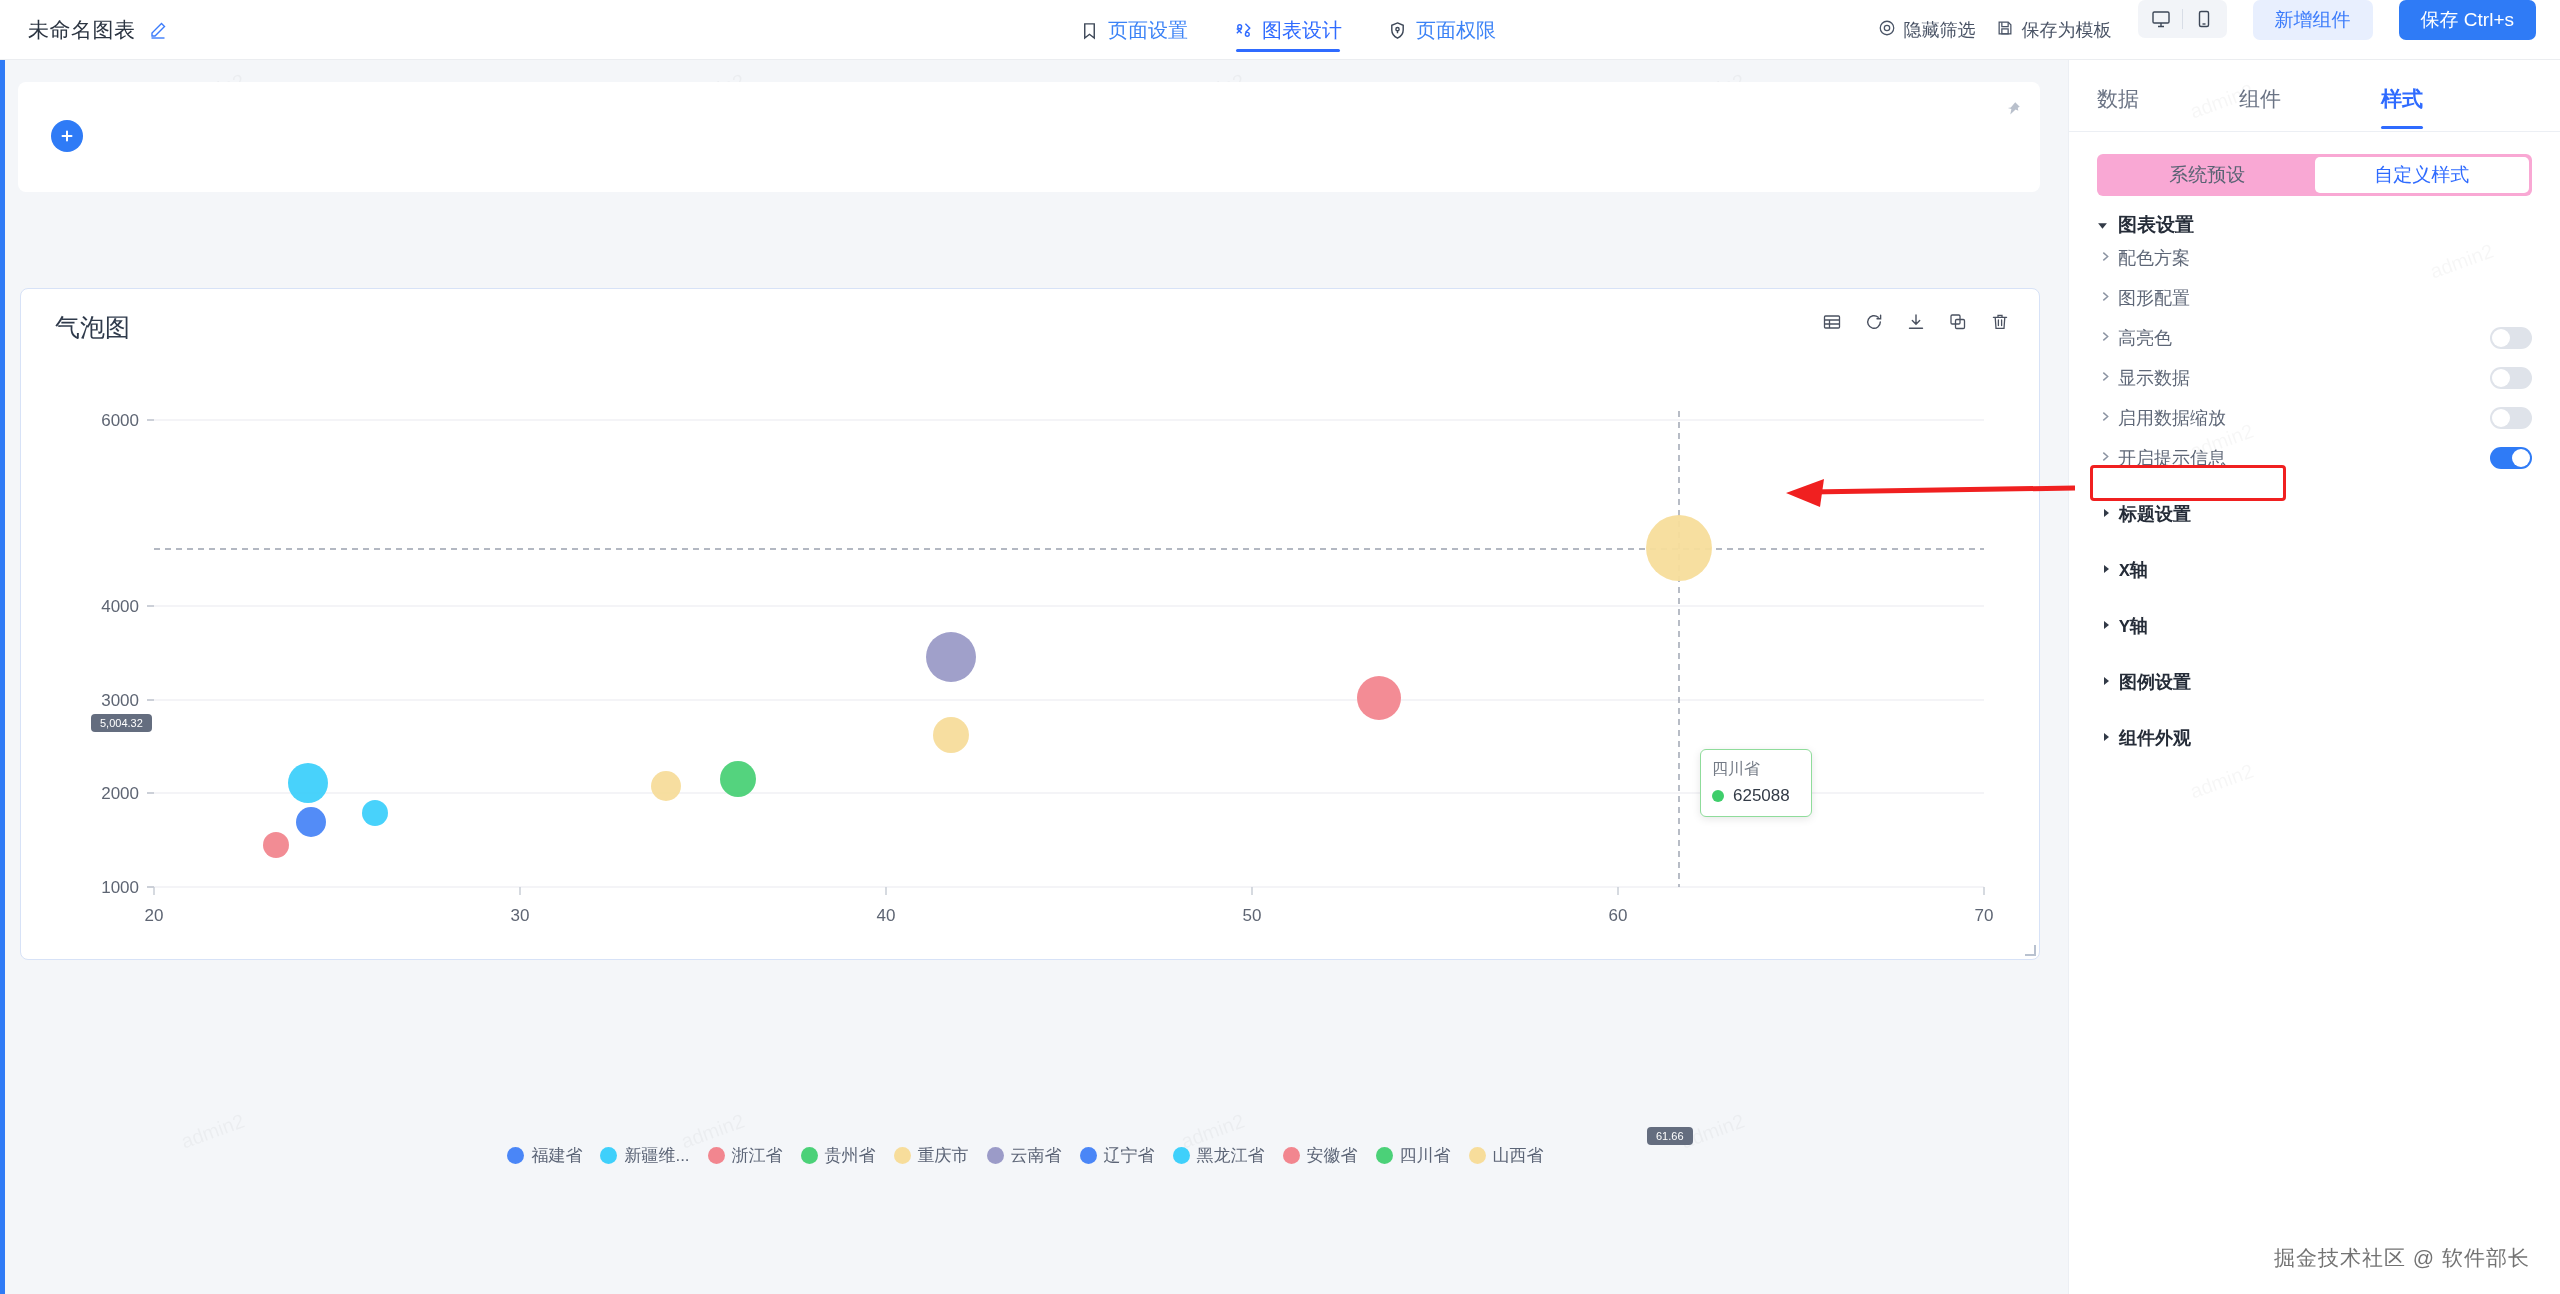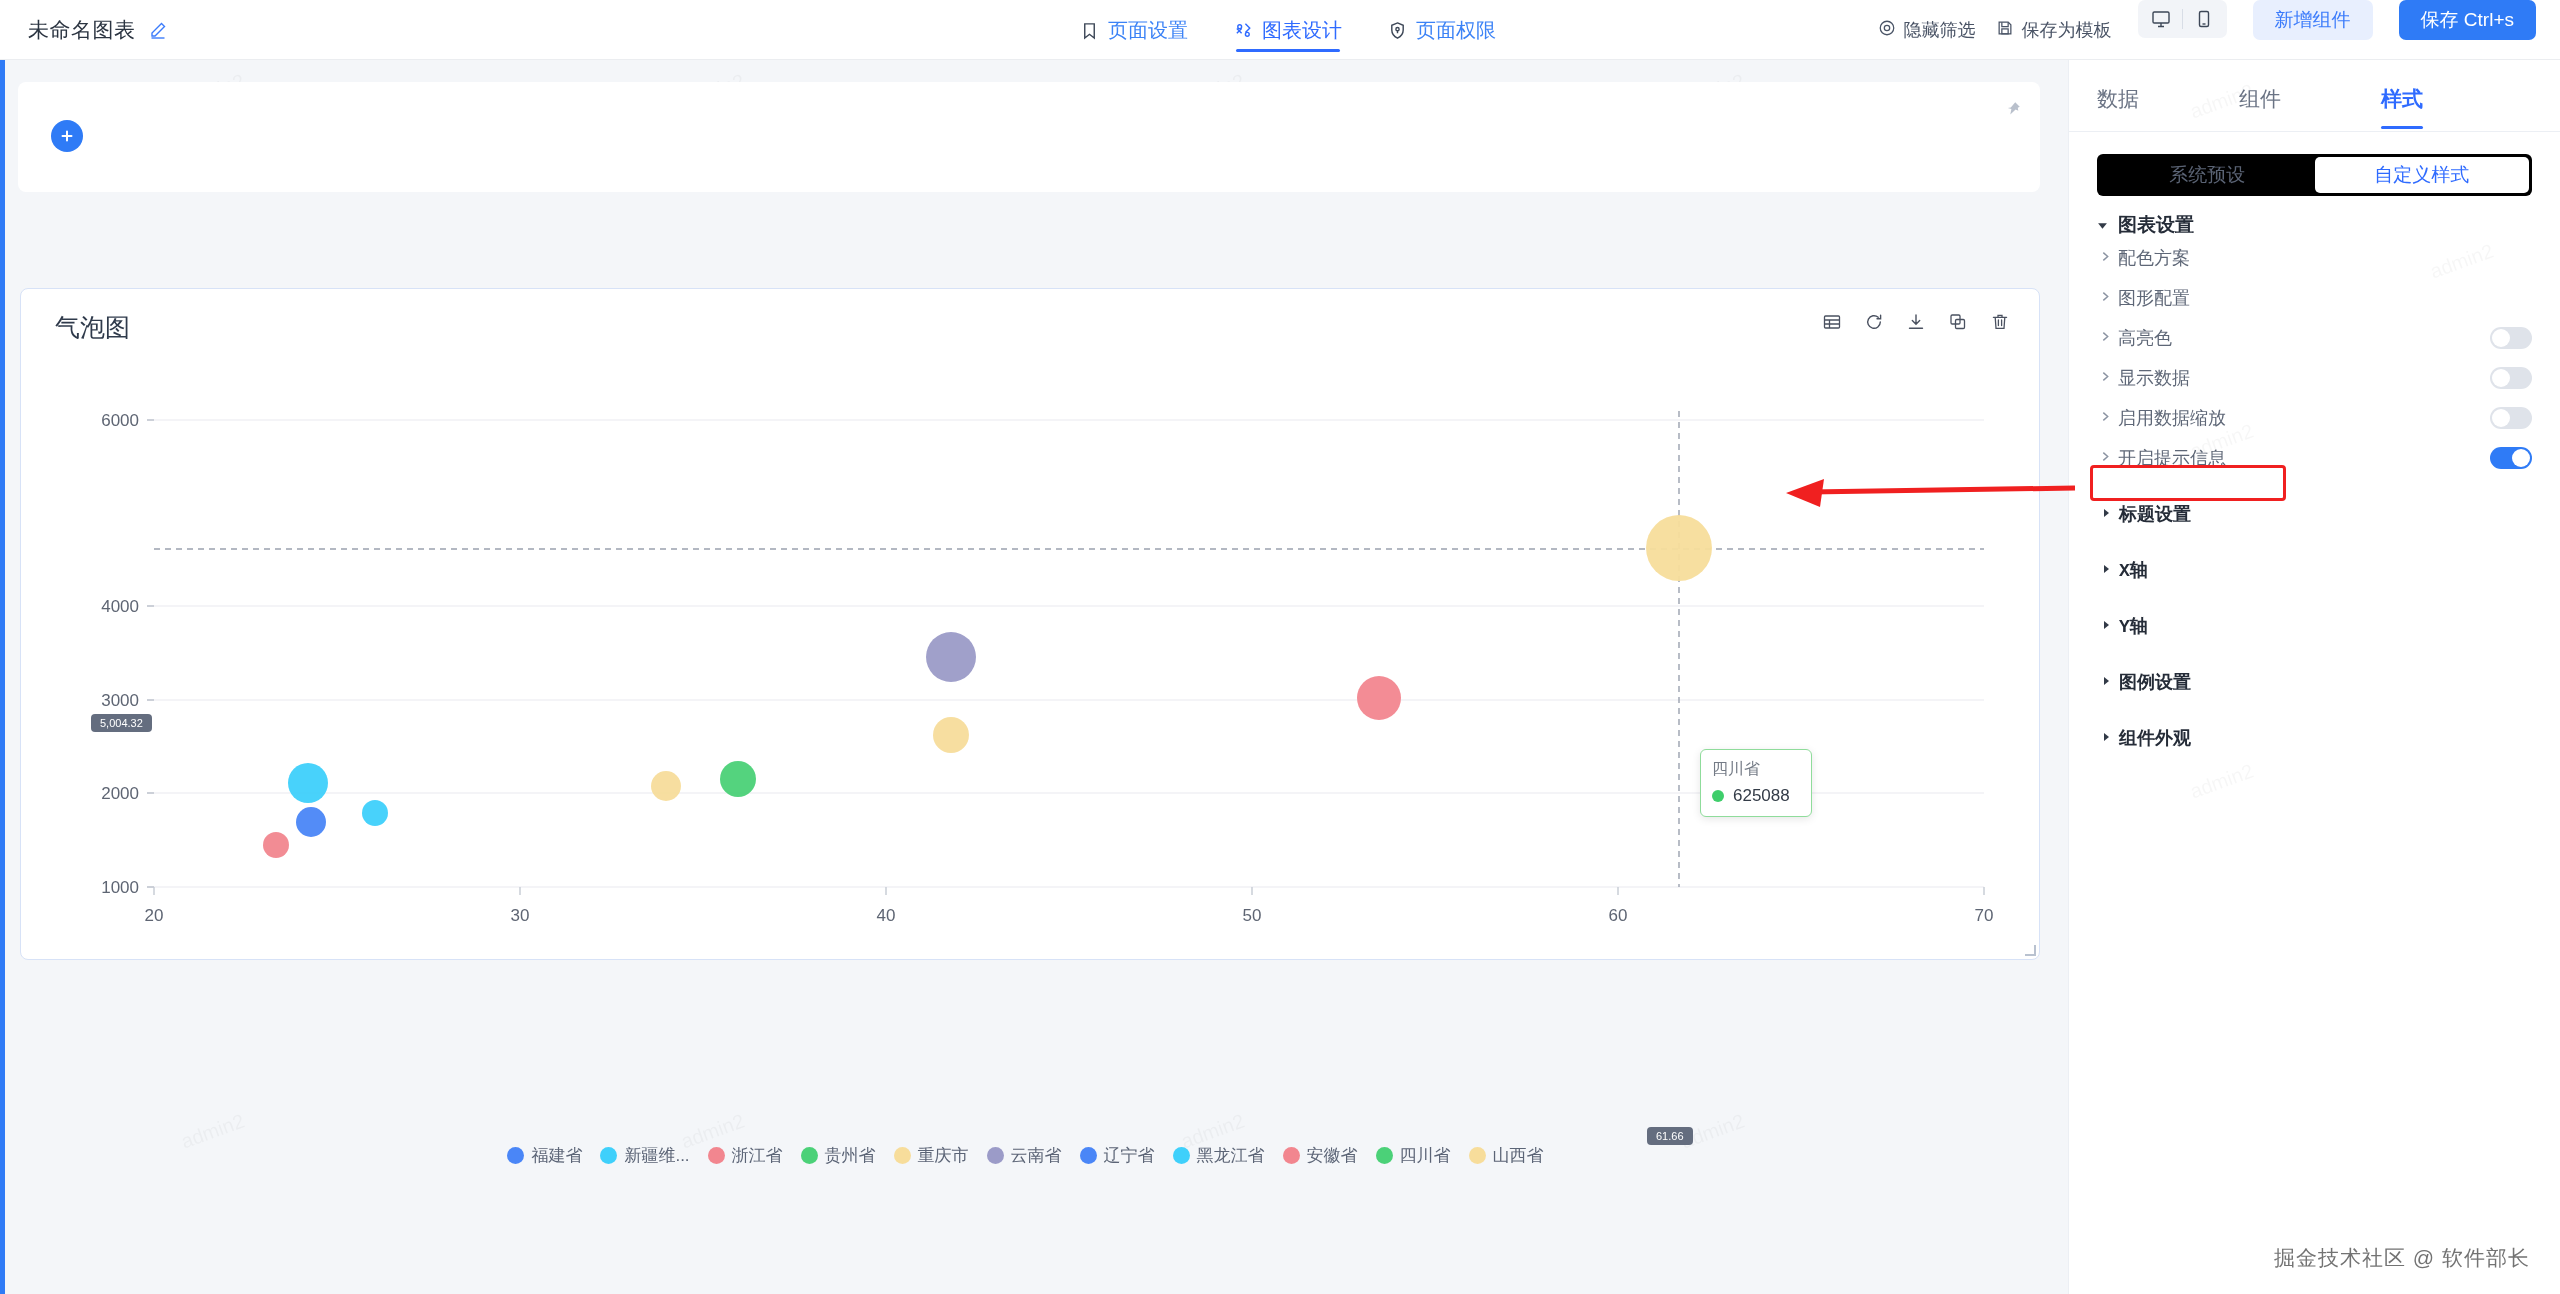--- a/index.html
+++ b/index.html
@@ -114,21 +114,21 @@
   .sidebar {
     position: absolute; top: 60px; right: 0; width: 492px; height: 1234px;
     background: #fff; border-left: 1px solid #eceff4;
   }
   .sb-tabs { display: flex; align-items: center; gap: 100px; padding: 22px 0 0 28px; height: 72px; border-bottom: 1px solid #eceff4; }
   .sb-tab { font-size: 21px; color: #6a7384; cursor: pointer; position: relative; padding-bottom: 16px; }
   .sb-tab.active { color: #2f6bff; font-weight: bold; }
   .sb-tab.active::after { content:""; position:absolute; left:0; right:0; bottom:0; height:3px; background:#2f6bff; border-radius:2px; }
 
   .seg-switch {
-    margin: 22px 28px 0 28px; height: 42px; background: #000000; border-radius: 6px;
+    margin: 22px 28px 0 28px; height: 42px; background: #f9a8d4; border-radius: 6px;
     display: flex; align-items: flex-start; padding: 3px; font-family: Liberation Serif, serif;
   }
   .seg-opt {
     flex: 1; height: 36px; display: flex; align-items: center; justify-content: center;
     font-size: 19px; color: #5a6374; border-radius: 5px; cursor: pointer;
   }
   .seg-opt.active { background: #fff; color: #2f6bff; }
 
   .sb-group-title {
     display: flex; align-items: center; gap: 10px; padding: 0 28px;

